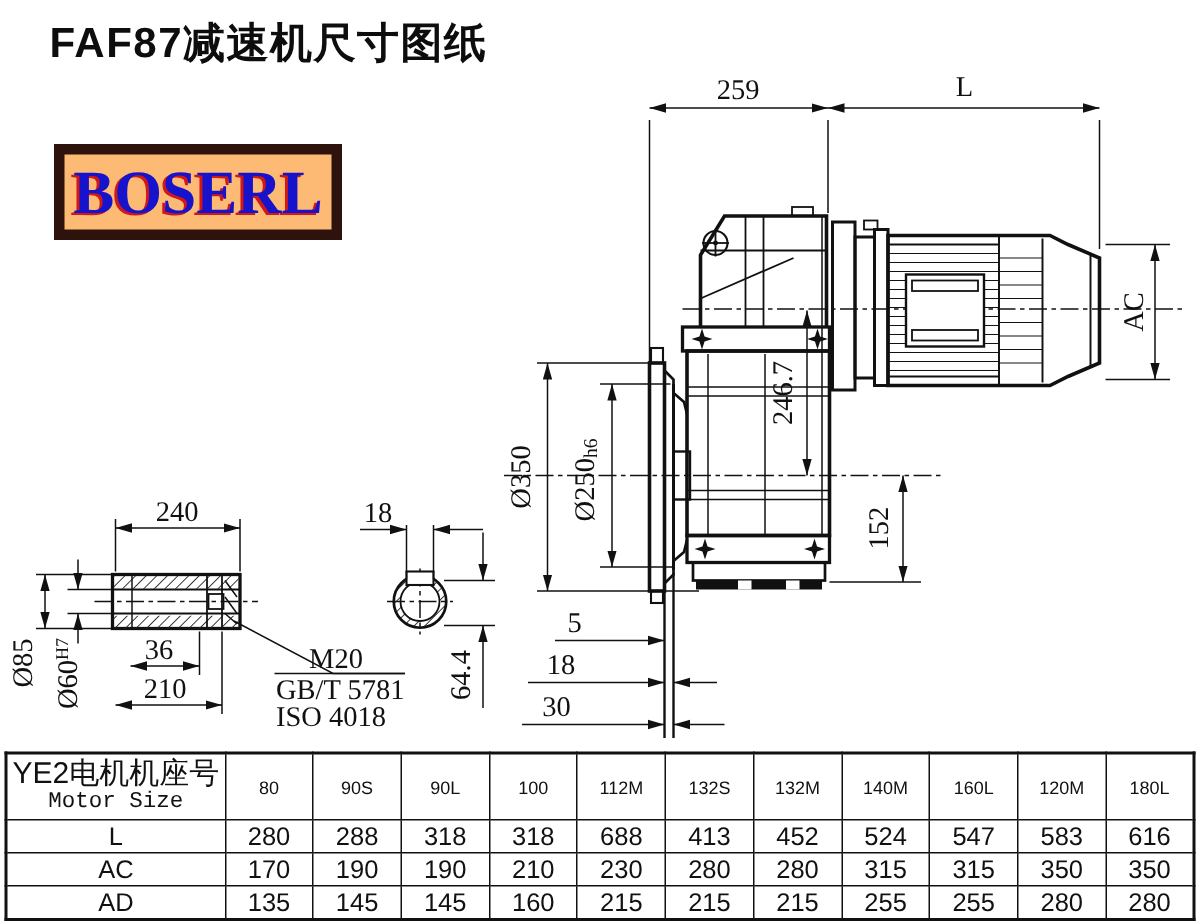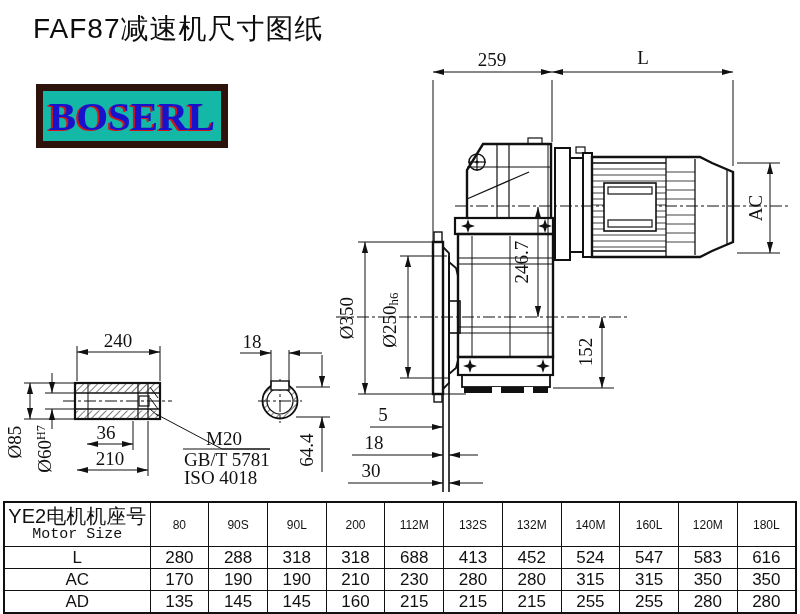--- a/index.html
+++ b/index.html
@@ -1,21 +1,21 @@
 <!DOCTYPE html>
 <html><head>
 <meta charset="utf-8">
 <style>
   html,body{margin:0;padding:0;background:#fff;}
   #page{position:relative;width:800px;height:614px;background:#fff;overflow:hidden;
         font-family:"Liberation Sans",sans-serif;color:#111;}
-  #title{position:absolute;left:33px;top:10px;font-size:28px;font-weight:normal;
+  #title{position:absolute;left:33px;top:10px;font-size:28px;font-weight:bold;
          letter-spacing:1px;color:#0d0d0d;}
-  #logo{position:absolute;left:36px;top:84px;width:178px;height:50px;border:7px solid #2d130c;
-        background:#14b8a6;display:flex;align-items:center;justify-content:center;}
+  #logo{position:absolute;left:36px;top:96px;width:178px;height:50px;border:7px solid #2d130c;
+        background:#fdba74;display:flex;align-items:center;justify-content:center;}
   #logo span{font-family:"Liberation Serif",serif;font-weight:bold;font-size:41px;line-height:1;
         color:#1713cd;text-shadow:-2px 1px 0 #d01818;}
   svg text{font-family:"Liberation Serif",serif;fill:#111;}
   #spec-table{position:absolute;left:3px;top:501px;width:794px;border-collapse:collapse;
         table-layout:fixed;}
   #spec-table td{border:1px solid #111;text-align:center;vertical-align:middle;
         font-size:17px;padding:0;color:#111;}
   #spec-table{border:2px solid #111;}
   #spec-table .hd{font-size:12px;}
   #spec-table .cn{font-size:20px;line-height:20px;}
@@ -268,21 +268,21 @@
     </colgroup>
     <tbody>
         <tr class="r0">
       <td>
         <div class="cn">YE2电机机座号</div>
         <div class="en">Motor Size</div>
       </td>
       <td class="hd">80</td>
       <td class="hd">90S</td>
       <td class="hd">90L</td>
-      <td class="hd">200</td>
+      <td class="hd">100</td>
       <td class="hd">112M</td>
       <td class="hd">132S</td>
       <td class="hd">132M</td>
       <td class="hd">140M</td>
       <td class="hd">160L</td>
       <td class="hd">120M</td>
       <td class="hd">180L</td>
     </tr>
     <tr class="rv">
       <td>L</td>

